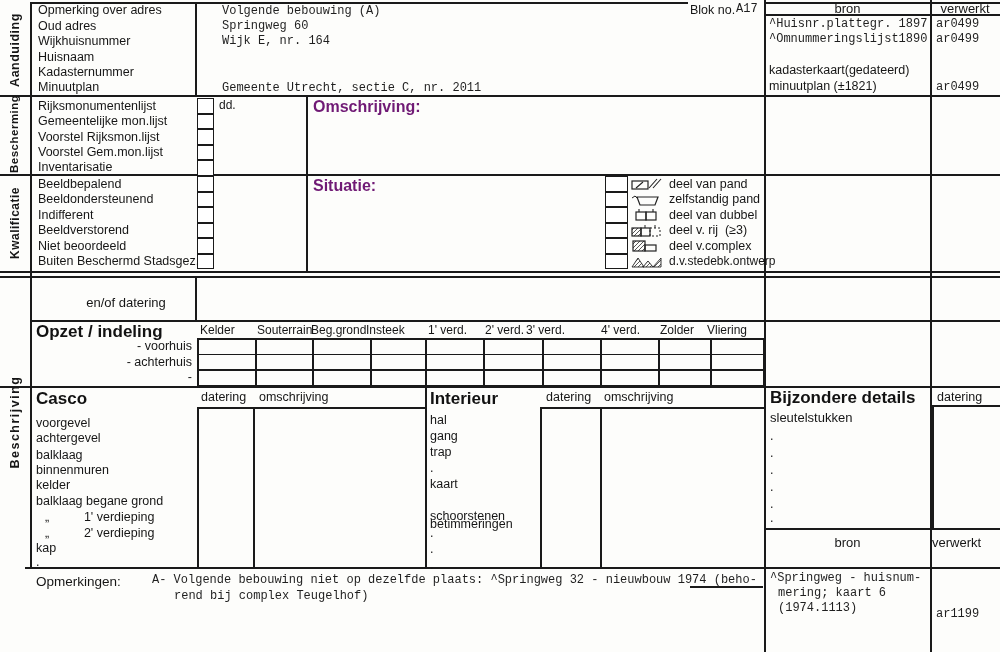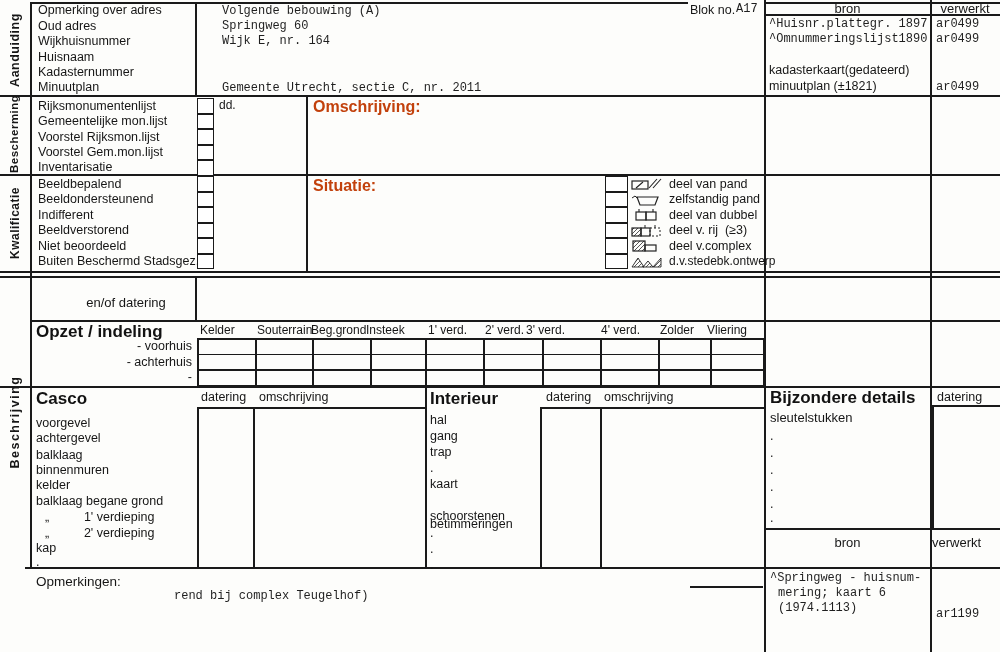--- a/index.html
+++ b/index.html
@@ -2,21 +2,21 @@
 <html><head>
 <meta charset="utf-8">
 <style>
   html,body{margin:0;padding:0;background:#e8e8e8;}
   #form{position:relative;width:1000px;height:652px;background:#fdfdfb;overflow:hidden;
         font-family:"Liberation Sans",sans-serif;color:#161616;}
   .hline,.vline{position:absolute;background:#1a1a1a;}
   .lbl{position:absolute;font:400 12.5px "Liberation Sans",sans-serif;color:#161616;white-space:pre;line-height:1.1;}
   .lbl-sm{font-size:12px;}
   .title{position:absolute;font:700 17px "Liberation Sans",sans-serif;color:#121212;white-space:pre;}
-  .title-md{position:absolute;font:700 16px "Liberation Sans",sans-serif;color:#c2410c;white-space:pre;}
+  .title-md{position:absolute;font:700 16px "Liberation Sans",sans-serif;color:#701a75;white-space:pre;}
   .mono{position:absolute;font:400 12px "Liberation Mono",monospace;color:#1f1f1f;white-space:pre;line-height:1.25;}
   .rot{position:absolute;transform-origin:0 0;transform:rotate(-90deg);
        font:700 12px "Liberation Sans",sans-serif;text-align:center;color:#161616;letter-spacing:.5px;}
   .cb{position:absolute;width:17px;height:15.8px;border:1.7px solid #1a1a1a;box-sizing:border-box;background:#fff;}
   .cb-wide{width:23px;}
   .icon-slot{position:absolute;width:36px;height:15px;}
   .field{position:absolute;}
   svg{display:block;}
 </style>
 </head>
@@ -281,20 +281,21 @@
 
   <div class="lbl" style="left:765px;top:536px;width:165px;text-align:center;font-size:13px">bron</div>
   <div class="lbl" style="left:932px;top:536px;font-size:13px">verwerkt</div>
 
   <div class="mono" style="left:770px;top:571px">^Springweg - huisnum-</div>
   <div class="mono" style="left:778px;top:586px">mering; kaart 6</div>
   <div class="mono" style="left:778px;top:601px">(1974.1113)</div>
   <div class="mono" style="left:936px;top:607px">ar1199</div>
 
   <div class="lbl" style="left:36px;top:575px;font-size:13.5px">Opmerkingen:</div>
+  <div class="mono" style="left:152px;top:573px">A- Volgende bebouwing niet op dezelfde plaats: ^Springweg 32 - nieuwbouw 1974 (beho-</div>
   <div class="mono" style="left:174px;top:589px">rend bij complex Teugelhof)</div>
 
 <div class="hline" style="left: 197px; top: 338px; width: 567.5px; height: 1.6px;"></div>
     <div class="hline" style="left: 197px; top: 353.7px; width: 567.5px; height: 1.6px;"></div>
     <div class="hline" style="left: 197px; top: 369.3px; width: 567.5px; height: 1.6px;"></div>
     <div class="hline" style="left: 197px; top: 385px; width: 567.5px; height: 1.6px;"></div>
     <div class="vline" style="left: 197px; top: 338px; width: 1.6px; height: 48.5px;"></div>
     <div class="vline" style="left: 255px; top: 338px; width: 1.6px; height: 48.5px;"></div>
     <div class="vline" style="left: 312px; top: 338px; width: 1.6px; height: 48.5px;"></div>
     <div class="vline" style="left: 370px; top: 338px; width: 1.6px; height: 48.5px;"></div>

